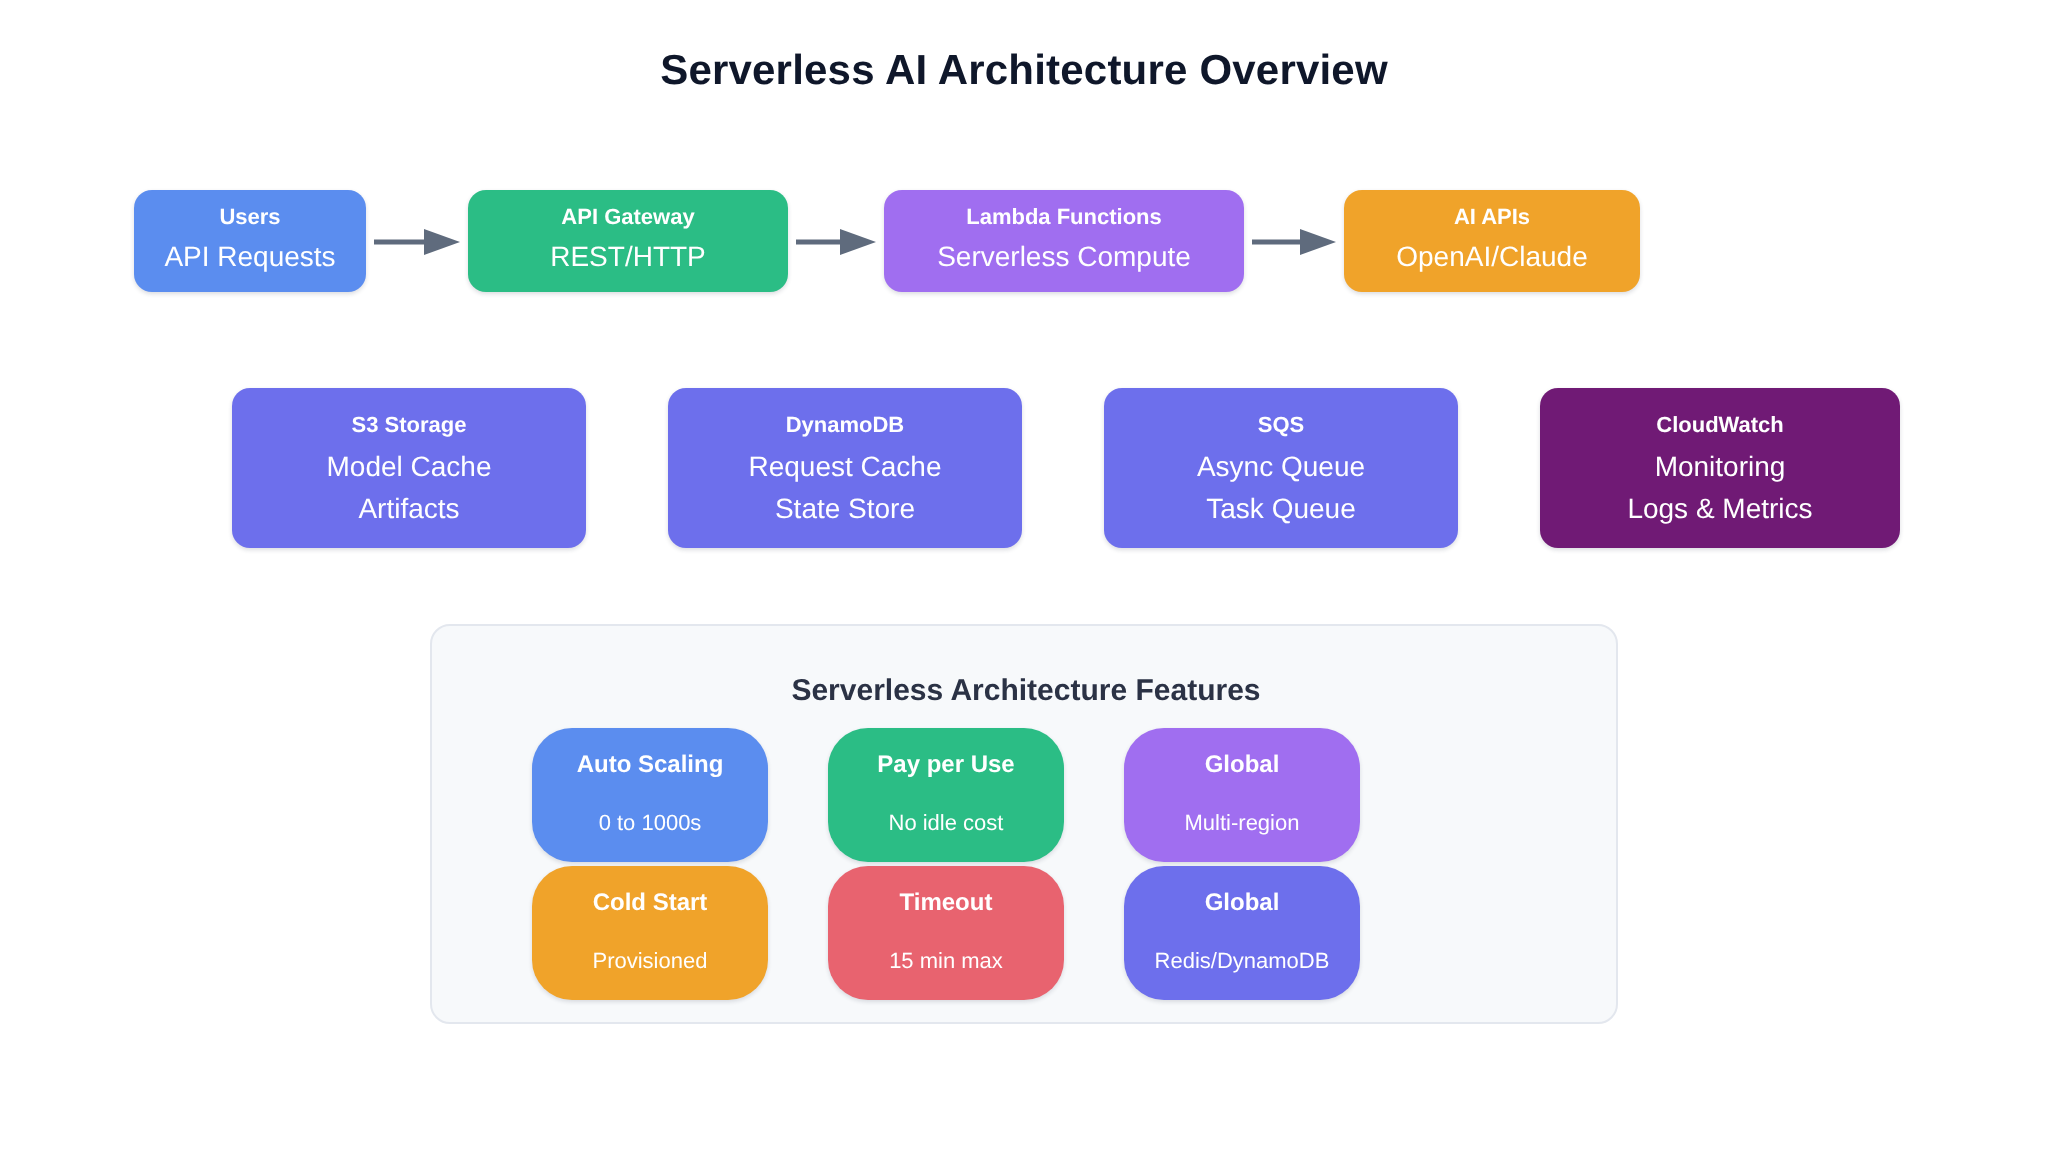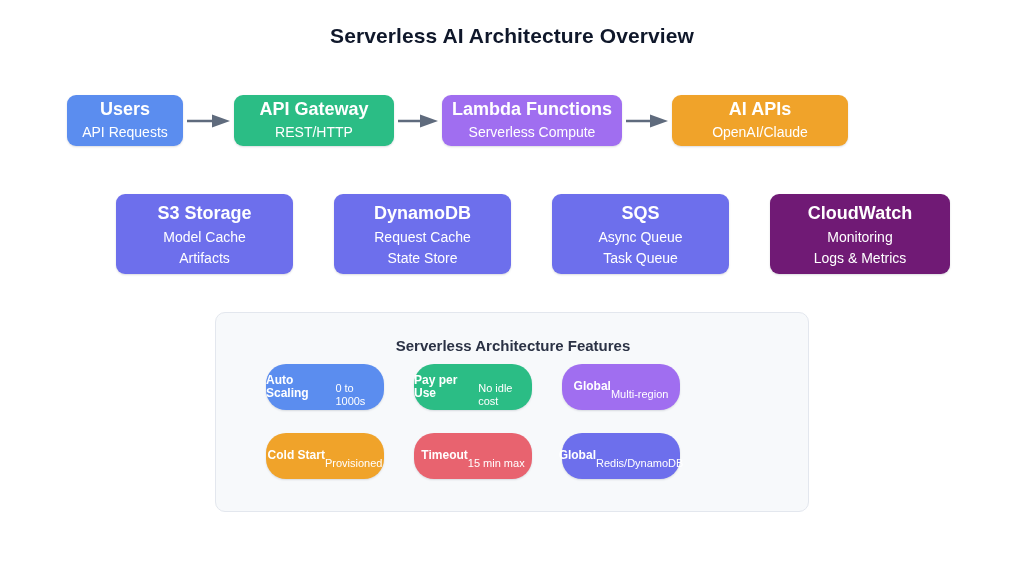--- a/index.html
+++ b/index.html
@@ -35,21 +35,21 @@
     border-radius: 9px;
     display: flex;
     flex-direction: column;
     align-items: center;
     justify-content: center;
     color: #ffffff;
     box-shadow: 0 1px 2px rgba(30,35,60,0.16);
     box-sizing: border-box;
   }
   .node .node-title {
-    font-size: 18px;
+    font-size: 11px;
     font-weight: bold;
     line-height: 1.15;
     text-align: center;
   }
   .node .node-sub {
     font-size: 14px;
     font-weight: normal;
     line-height: 1.25;
     text-align: center;
     margin-top: 4px;
@@ -90,23 +90,24 @@
     top: 24px;
     width: 594px;
     text-align: center;
     font-size: 15px;
     font-weight: bold;
     color: #2b3245;
   }
   .chip {
     position: absolute;
     width: 118px;
-    height: 46px;
+    height: 67px;
     border-radius: 20px;
     display: flex;
+    flex-direction: column;
     align-items: center;
     justify-content: center;
     color: #ffffff;
     box-shadow: 0 1px 2px rgba(30,35,60,0.14);
     box-sizing: border-box;
   }
   .chip .chip-title {
     font-size: 12px;
     font-weight: bold;
     line-height: 1.1;
@@ -129,21 +130,21 @@
       <div class="node-sub">API Requests</div>
     </div>
     <div class="node" style="left: 234px; top: 95px; width: 160px; background: rgb(43, 189, 133);">
       <div class="node-title">API Gateway</div>
       <div class="node-sub">REST/HTTP</div>
     </div>
     <div class="node" style="left: 442px; top: 95px; width: 180px; background: rgb(160, 110, 240);">
       <div class="node-title">Lambda Functions</div>
       <div class="node-sub">Serverless Compute</div>
     </div>
-    <div class="node" style="left: 672px; top: 95px; width: 176px; background: rgb(240, 163, 42);">
+    <div class="node" style="left: 672px; top: 95px; width: 148px; background: rgb(240, 163, 42);">
       <div class="node-title">AI APIs</div>
       <div class="node-sub">OpenAI/Claude</div>
     </div>
     <div class="arrow" style="left: 187px; top: 114px; width: 43px;"><svg width="43" height="14" viewBox="0 0 43 14">
         <line x1="0" y1="7" x2="26" y2="7" stroke="#5f6b7d" stroke-width="2.5"></line>
         <polygon points="25,0.5 43,7 25,13.5" fill="#5f6b7d"></polygon>
       </svg></div>
     <div class="arrow" style="left: 398px; top: 114px; width: 40px;"><svg width="40" height="14" viewBox="0 0 40 14">
         <line x1="0" y1="7" x2="23" y2="7" stroke="#5f6b7d" stroke-width="2.5"></line>
         <polygon points="22,0.5 40,7 22,13.5" fill="#5f6b7d"></polygon>

